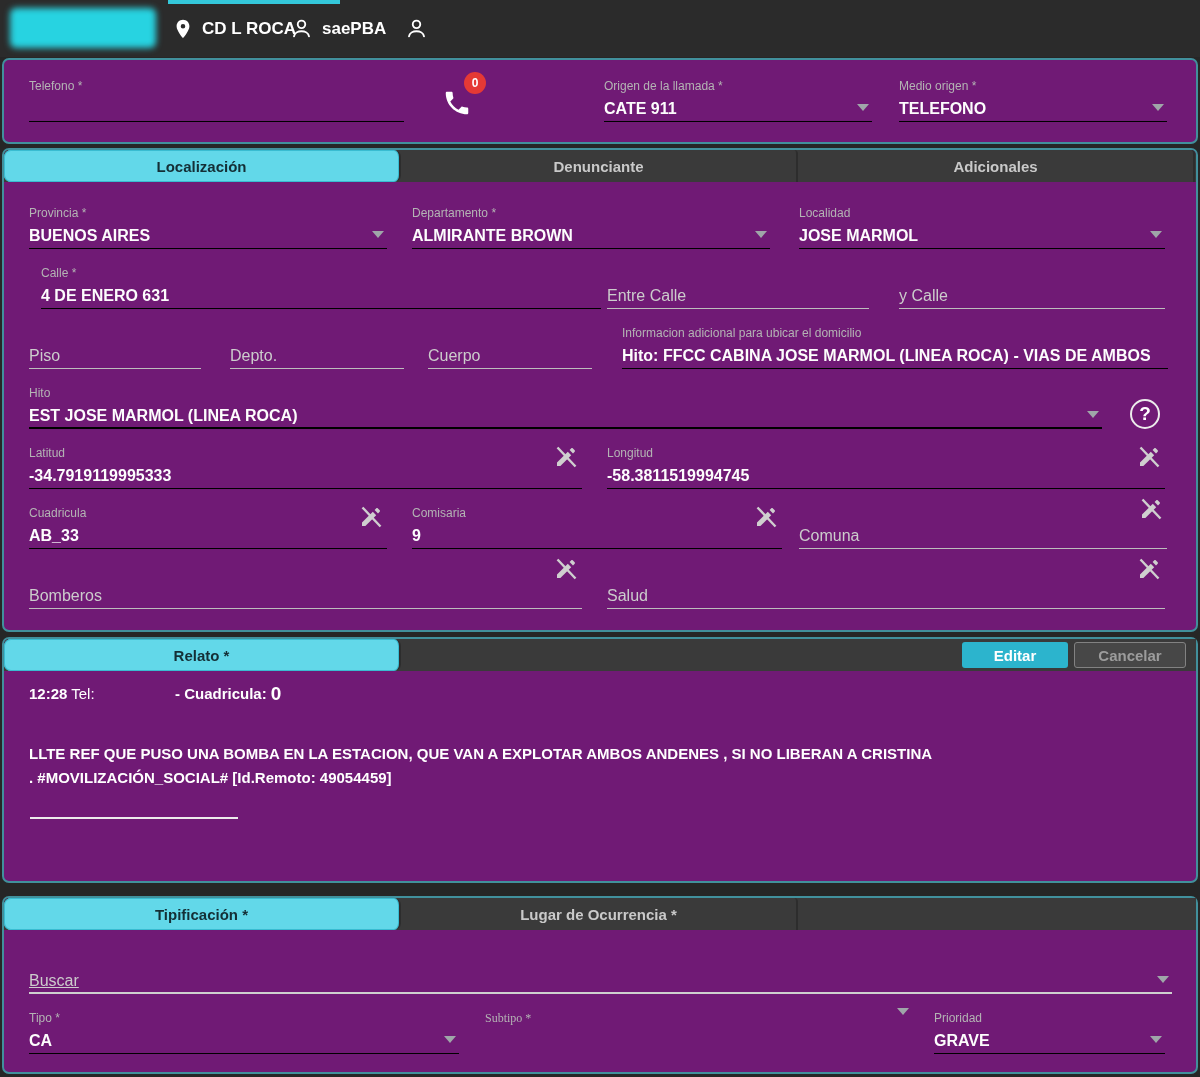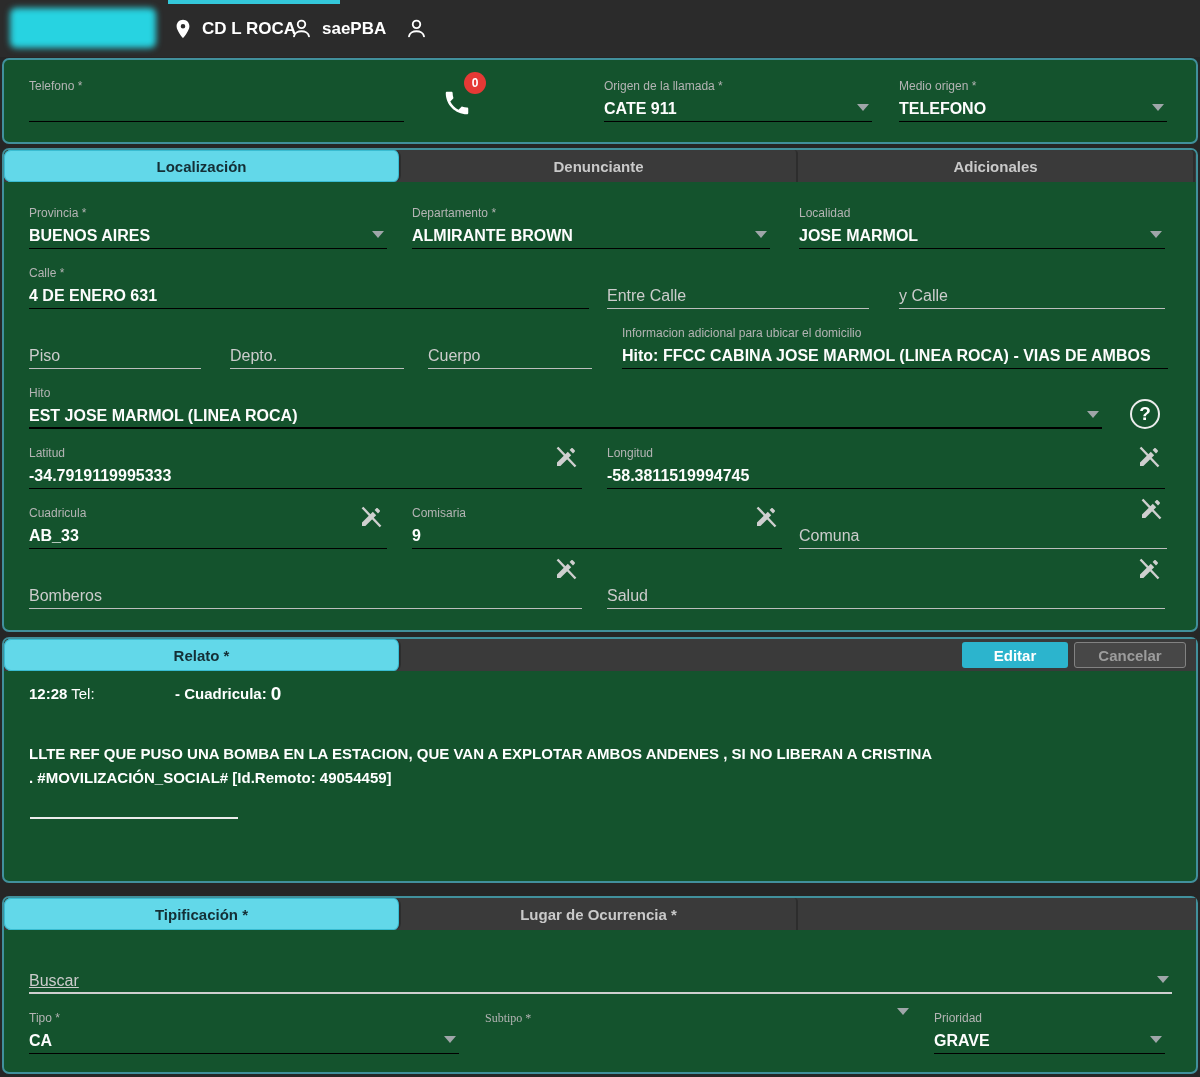--- a/index.html
+++ b/index.html
@@ -9,21 +9,21 @@
   
   .topbar { position:absolute; left:0; top:0; width:1200px; height:57px; background:#2b2b2b; }
   .top-accent { position:absolute; left:168px; top:0; width:172px; height:4px; background:#34c8da; }
   .redacted { position:absolute; left:10px; top:8px; width:146px; height:40px;
     background:#27d3e1; border-radius:6px; filter:blur(3px); }
   .tb-item { position:absolute; top:0; height:57px; display:flex; align-items:center; gap:8px;
     color:#fff; font-size:17px; font-weight:bold; }
   #tb-loc { left:172px; } #tb-user { left:289px; } #tb-user2 { left:404px; }
 
   
-  .panel { position:absolute; left:2px; width:1196px; background:#14532d;
+  .panel { position:absolute; left:2px; width:1196px; background:#701a75;
     border:2px solid #41909c; border-radius:7px; }
   #panel-call   { top:58px;  height:86px; }
   #panel-loc    { top:148px; height:484px; }
   #panel-relato { top:637px; height:246px; }
   #panel-tip    { top:896px; height:178px; }
 
   
   .tabrow { position:absolute; left:0; top:0; width:1192px; height:32px; background:#3a3a3a;
     border-radius:5px 5px 0 0; display:flex; }
   .tab { flex:0 0 397px; display:flex; align-items:center; justify-content:center;
@@ -52,21 +52,21 @@
   .badge { position:absolute; left:22px; top:-4px; width:22px; height:22px; background:#e53935;
     border-radius:50%; color:#fff; font-size:12px; font-weight:bold;
     display:flex; align-items:center; justify-content:center; }
   #f-origen { left:600px; top:18px; width:268px; }
   #f-medio  { left:895px; top:18px; width:268px; }
 
   
   #f-provincia    { left:25px;  top:55px;  width:358px; }
   #f-departamento { left:408px; top:55px;  width:358px; }
   #f-localidad    { left:795px; top:55px;  width:366px; }
-  #f-calle        { left:25px;  top:115px; width:560px; }
+  #f-calle        { left:37px;  top:115px; width:560px; }
   #f-entrecalle   { left:603px; top:115px; width:262px; }
   #f-ycalle       { left:895px; top:115px; width:266px; }
   #f-piso         { left:25px;  top:175px; width:172px; }
   #f-depto        { left:226px; top:175px; width:174px; }
   #f-cuerpo       { left:424px; top:175px; width:164px; }
   #f-info         { left:618px; top:175px; width:546px; }
   #f-hito         { left:25px;  top:235px; width:1073px; }
   #f-hito .val { border-bottom-width:2px; }
   .help { position:absolute; left:1126px; top:249px; width:30px; height:30px;
     border:2.5px solid #ececec; border-radius:50%; color:#fff; font-size:19px; font-weight:bold;

